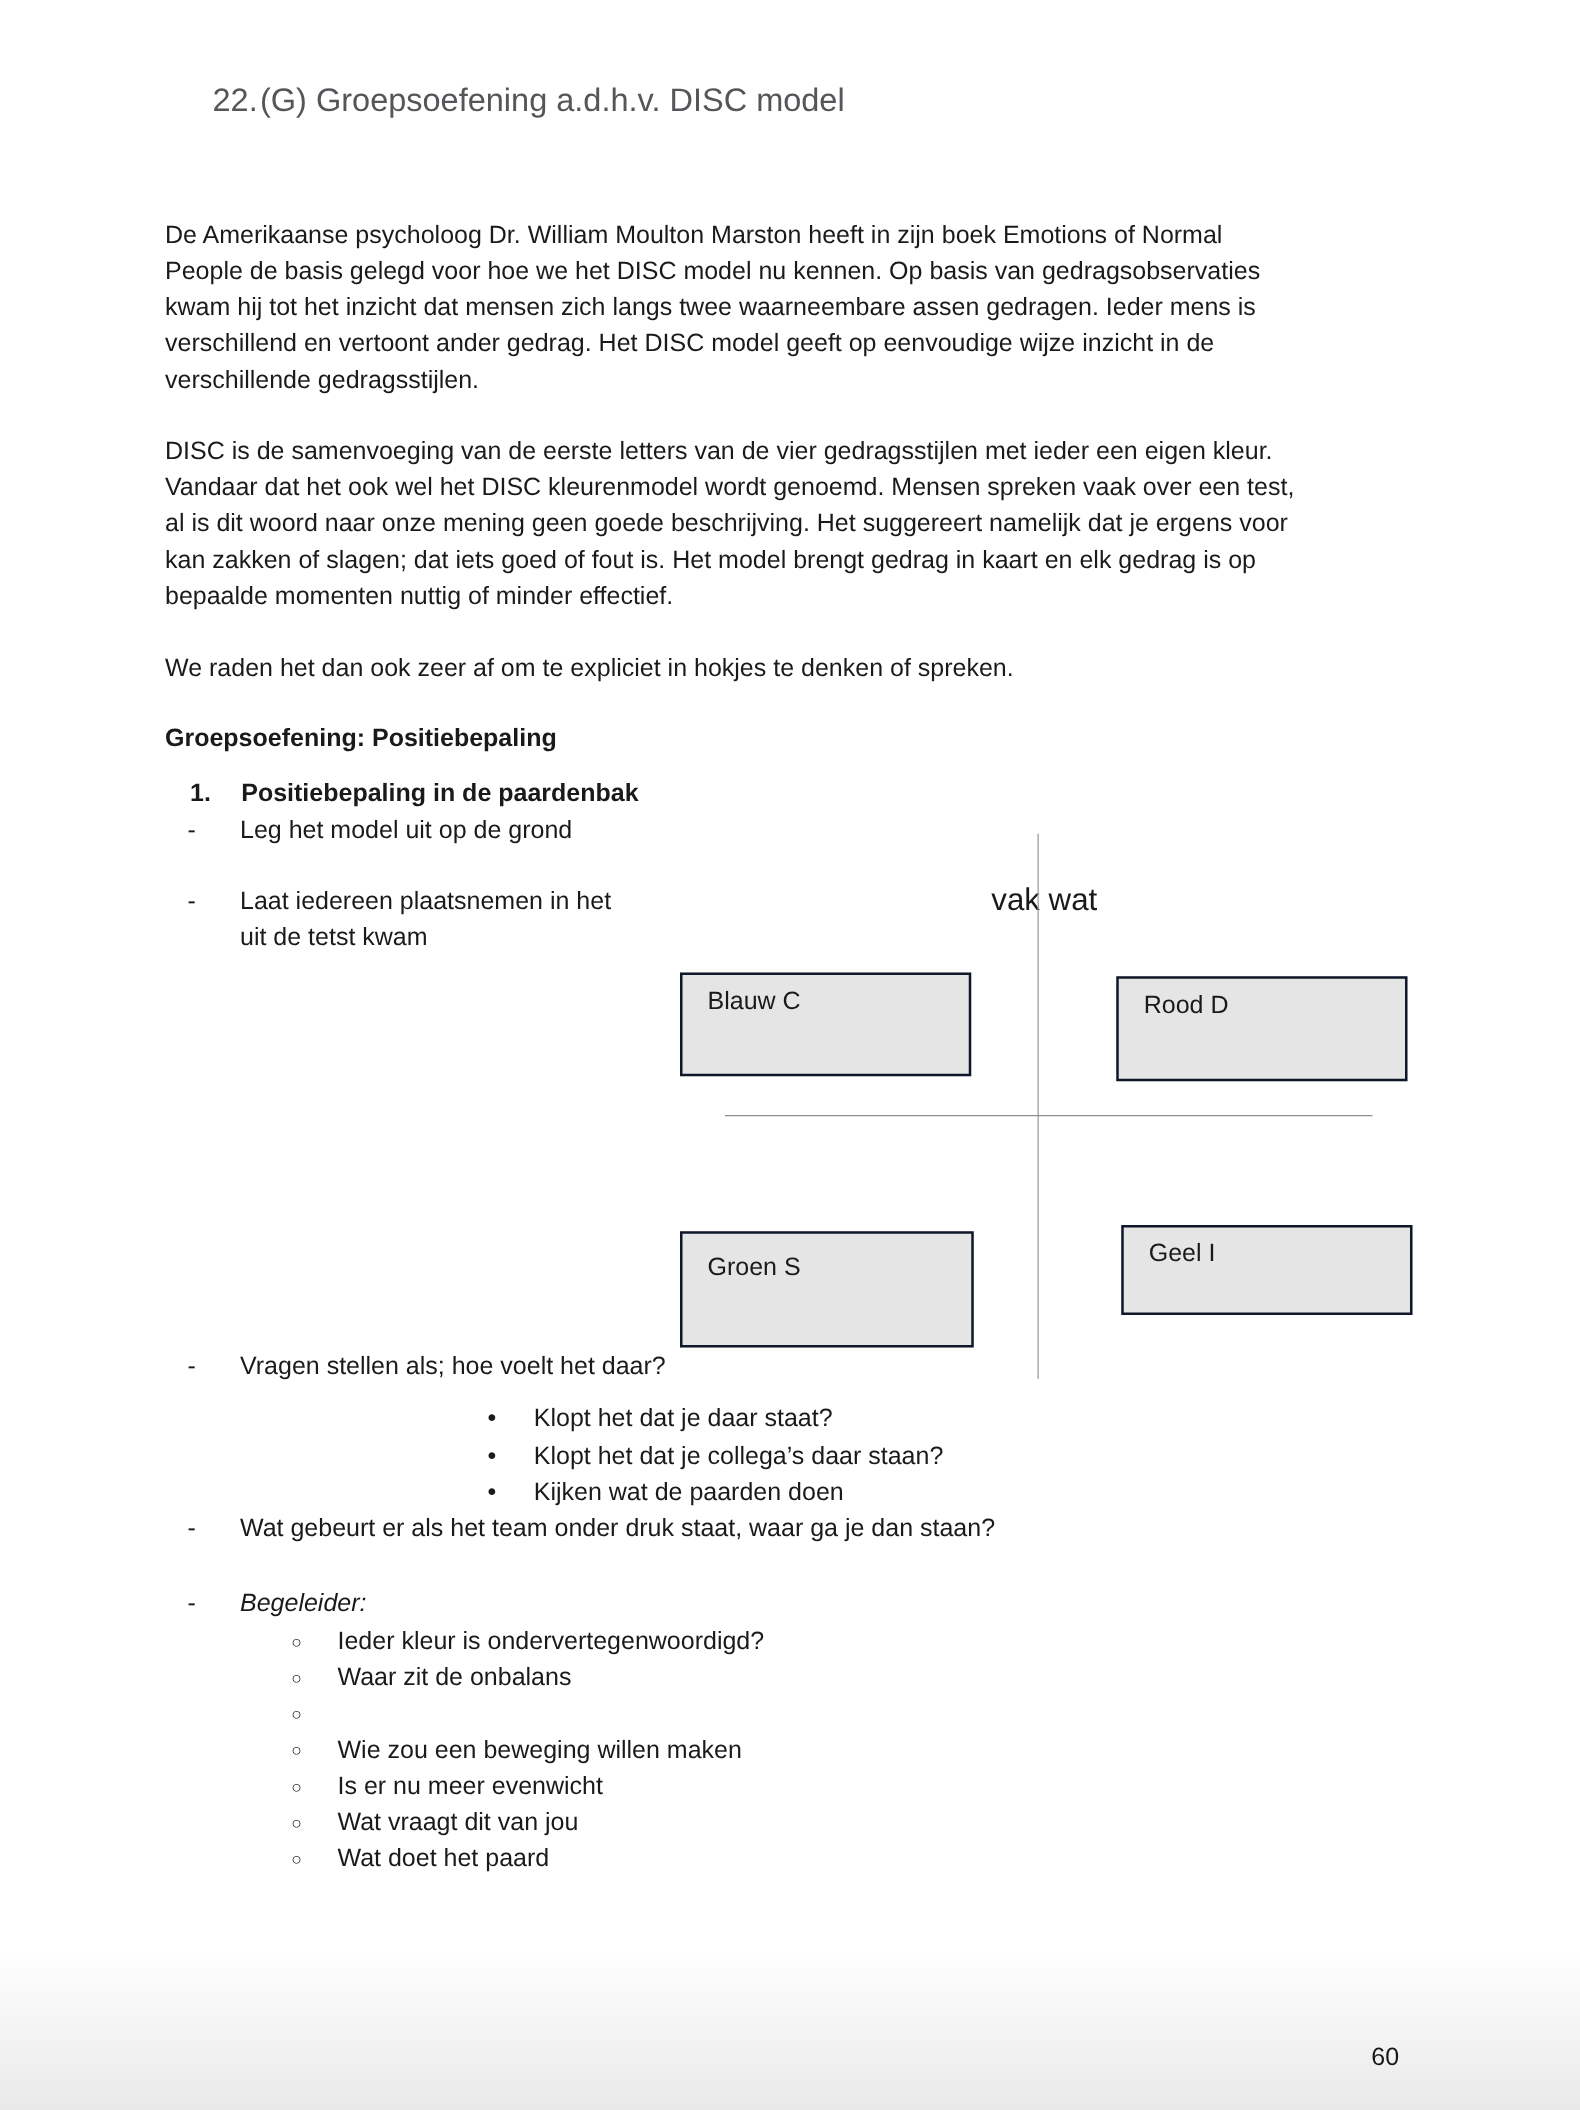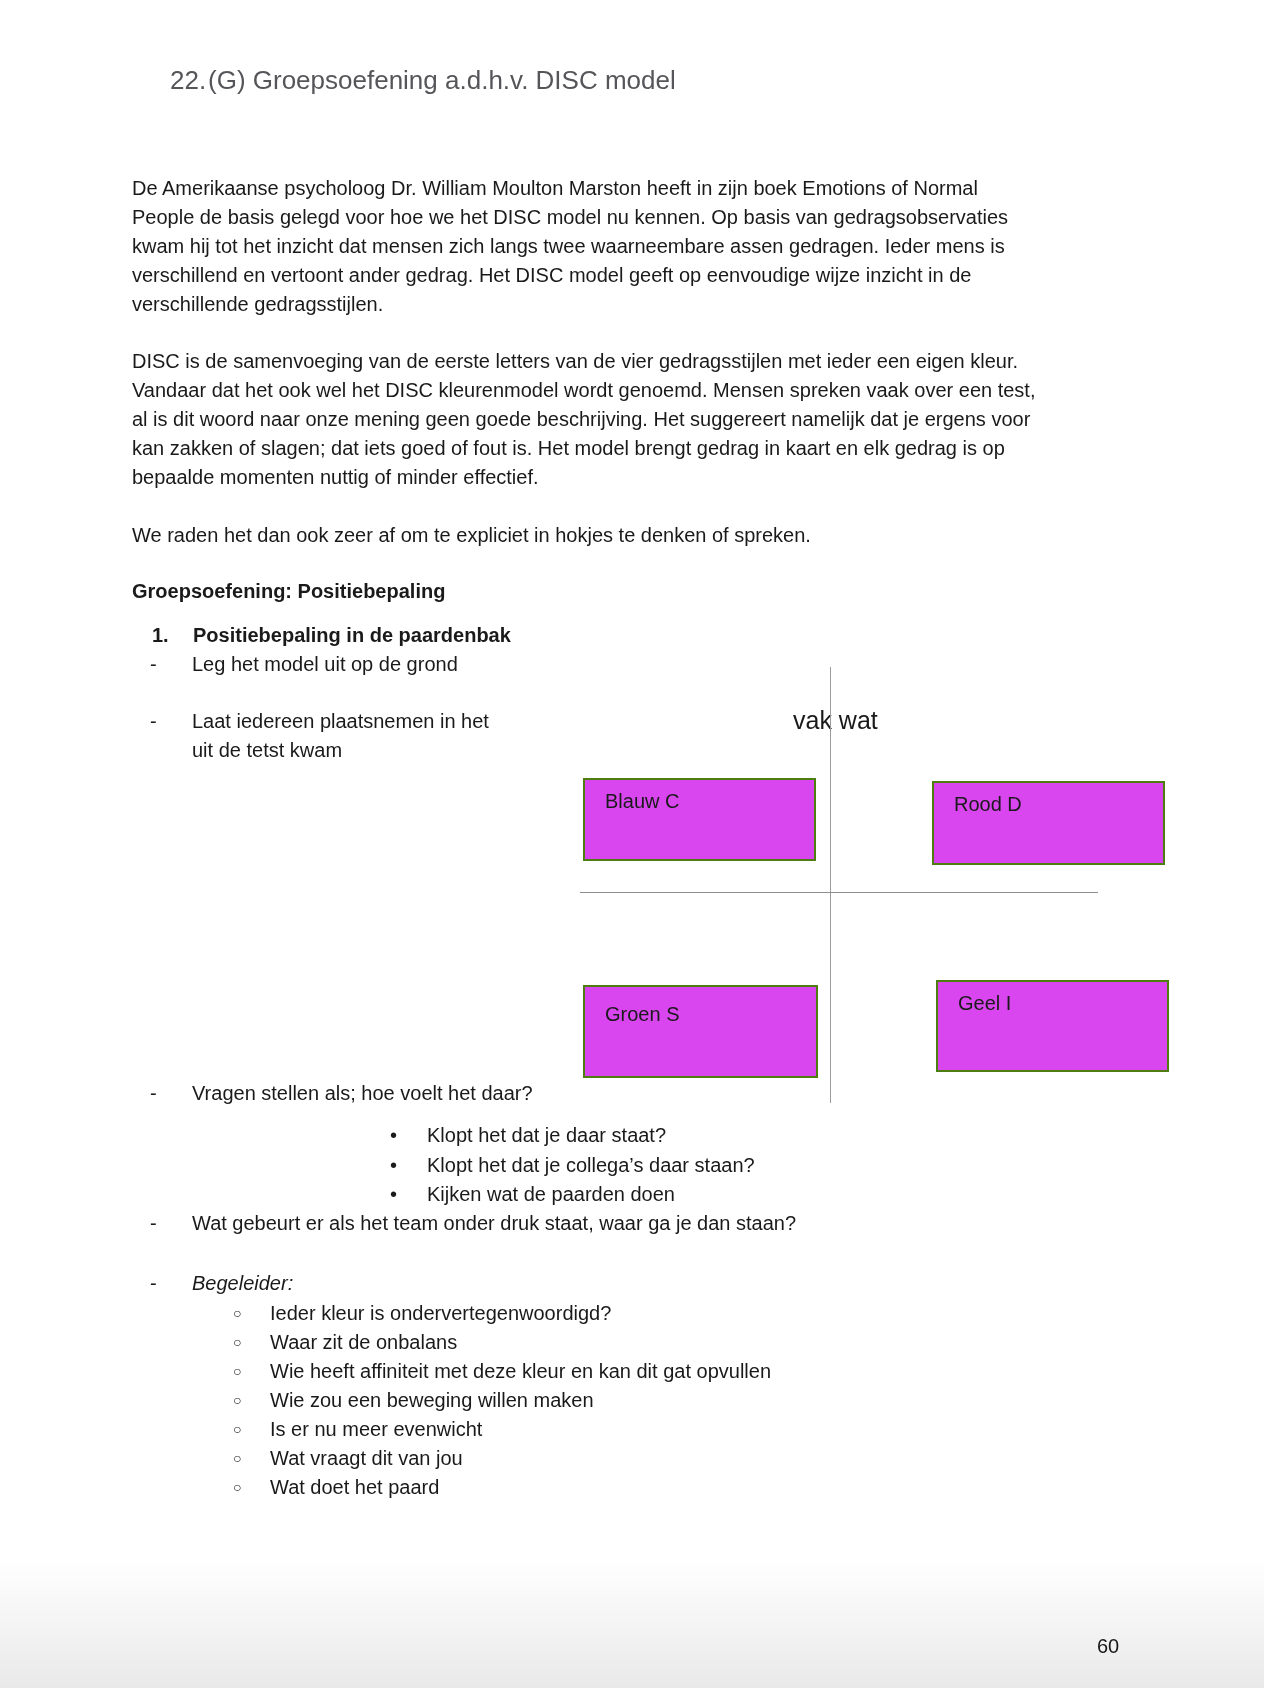--- a/index.html
+++ b/index.html
@@ -22,21 +22,21 @@
   .para { position:absolute; left:132px; font-size:20px; line-height:29px; white-space:pre; }
   .para .ln { height:29px; white-space:pre; }
   .row { position:absolute; left:0; width:100%; height:29px; font-size:20px; line-height:29px; }
   .row .marker, .row .txt { position:absolute; top:0; white-space:pre; line-height:29px; }
   .bold { font-weight:bold; }
   .it { font-style:italic; }
   .circle-marker { font-size:14px; }
   .vline { position:absolute; width:1px; background:#9b9b9b; }
   .hline { position:absolute; height:1px; background:#8e8e8e; }
   .qbox {
-    position:absolute; box-sizing:border-box; border:2px solid #4d7c0f; background:#d946ef;margin-left:39px;
+    position:absolute; box-sizing:border-box; border:2px solid #0f172a; background:#e5e5e5;
   }
   .qlabel { position:absolute; left:20px; top:10px; font-size:20px; white-space:pre; }
   .overlay-text { position:absolute; font-size:25px; line-height:29px; white-space:pre; }
   .pagenum { position:absolute; font-size:20px; line-height:29px; }
 </style>
 </head>
 <body>
 
 <div class="page">
 
@@ -75,21 +75,21 @@
 
   <div class="qbox" style="left:544px; top:778px; width:233px; height:83px;">
     <span class="qlabel">Blauw C</span>
   </div>
   <div class="qbox" style="left:893px; top:781px; width:233px; height:84px;">
     <span class="qlabel">Rood D</span>
   </div>
   <div class="qbox" style="left:544px; top:985px; width:235px; height:93px;">
     <span class="qlabel" style="top:16px;">Groen S</span>
   </div>
-  <div class="qbox" style="left:897px; top:980px; width:233px; height:92px;">
+  <div class="qbox" style="left:897px; top:980px; width:233px; height:72px;">
     <span class="qlabel">Geel I</span>
   </div>
 
   <div class="row" style="top:1079px;">
     <span class="marker" style="left:150px;">-</span>
     <span class="txt" style="left:192px;">Vragen stellen als; hoe voelt het daar?</span>
   </div>
 
   <div>
       <div class="row" style="top: 1121px;">
@@ -120,21 +120,20 @@
       <div class="row" style="top: 1299px;">
         <span class="marker circle-marker" style="left: 233px;">○</span>
         <span class="txt" style="left: 270px;">Ieder kleur is ondervertegenwoordigd?</span>
       </div>
       <div class="row" style="top: 1328px;">
         <span class="marker circle-marker" style="left: 233px;">○</span>
         <span class="txt" style="left: 270px;">Waar zit de onbalans</span>
       </div>
       <div class="row" style="top: 1357px;">
         <span class="marker circle-marker" style="left: 233px;">○</span>
-        <span class="txt" style="left: 270px;">Wie heeft affiniteit met deze kleur en kan dit gat opvullen</span>
       </div>
       <div class="row" style="top: 1386px;">
         <span class="marker circle-marker" style="left: 233px;">○</span>
         <span class="txt" style="left: 270px;">Wie zou een beweging willen maken</span>
       </div>
       <div class="row" style="top: 1415px;">
         <span class="marker circle-marker" style="left: 233px;">○</span>
         <span class="txt" style="left: 270px;">Is er nu meer evenwicht</span>
       </div>
       <div class="row" style="top: 1444px;">

